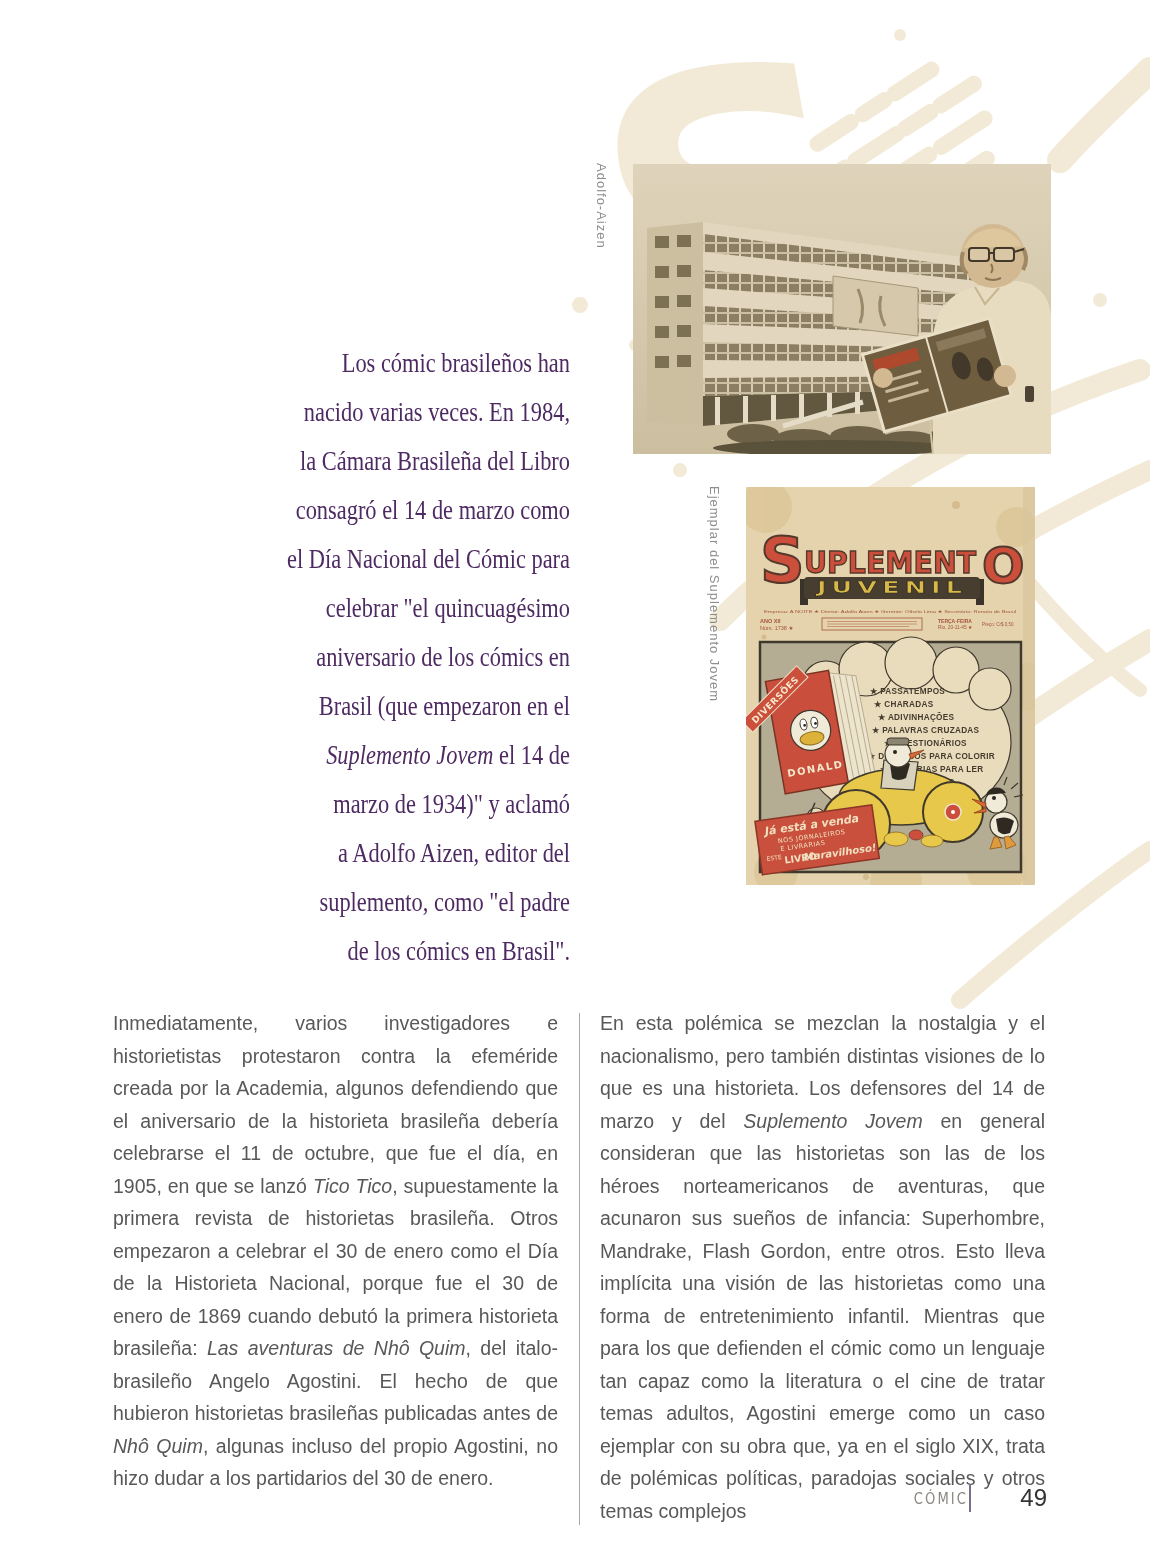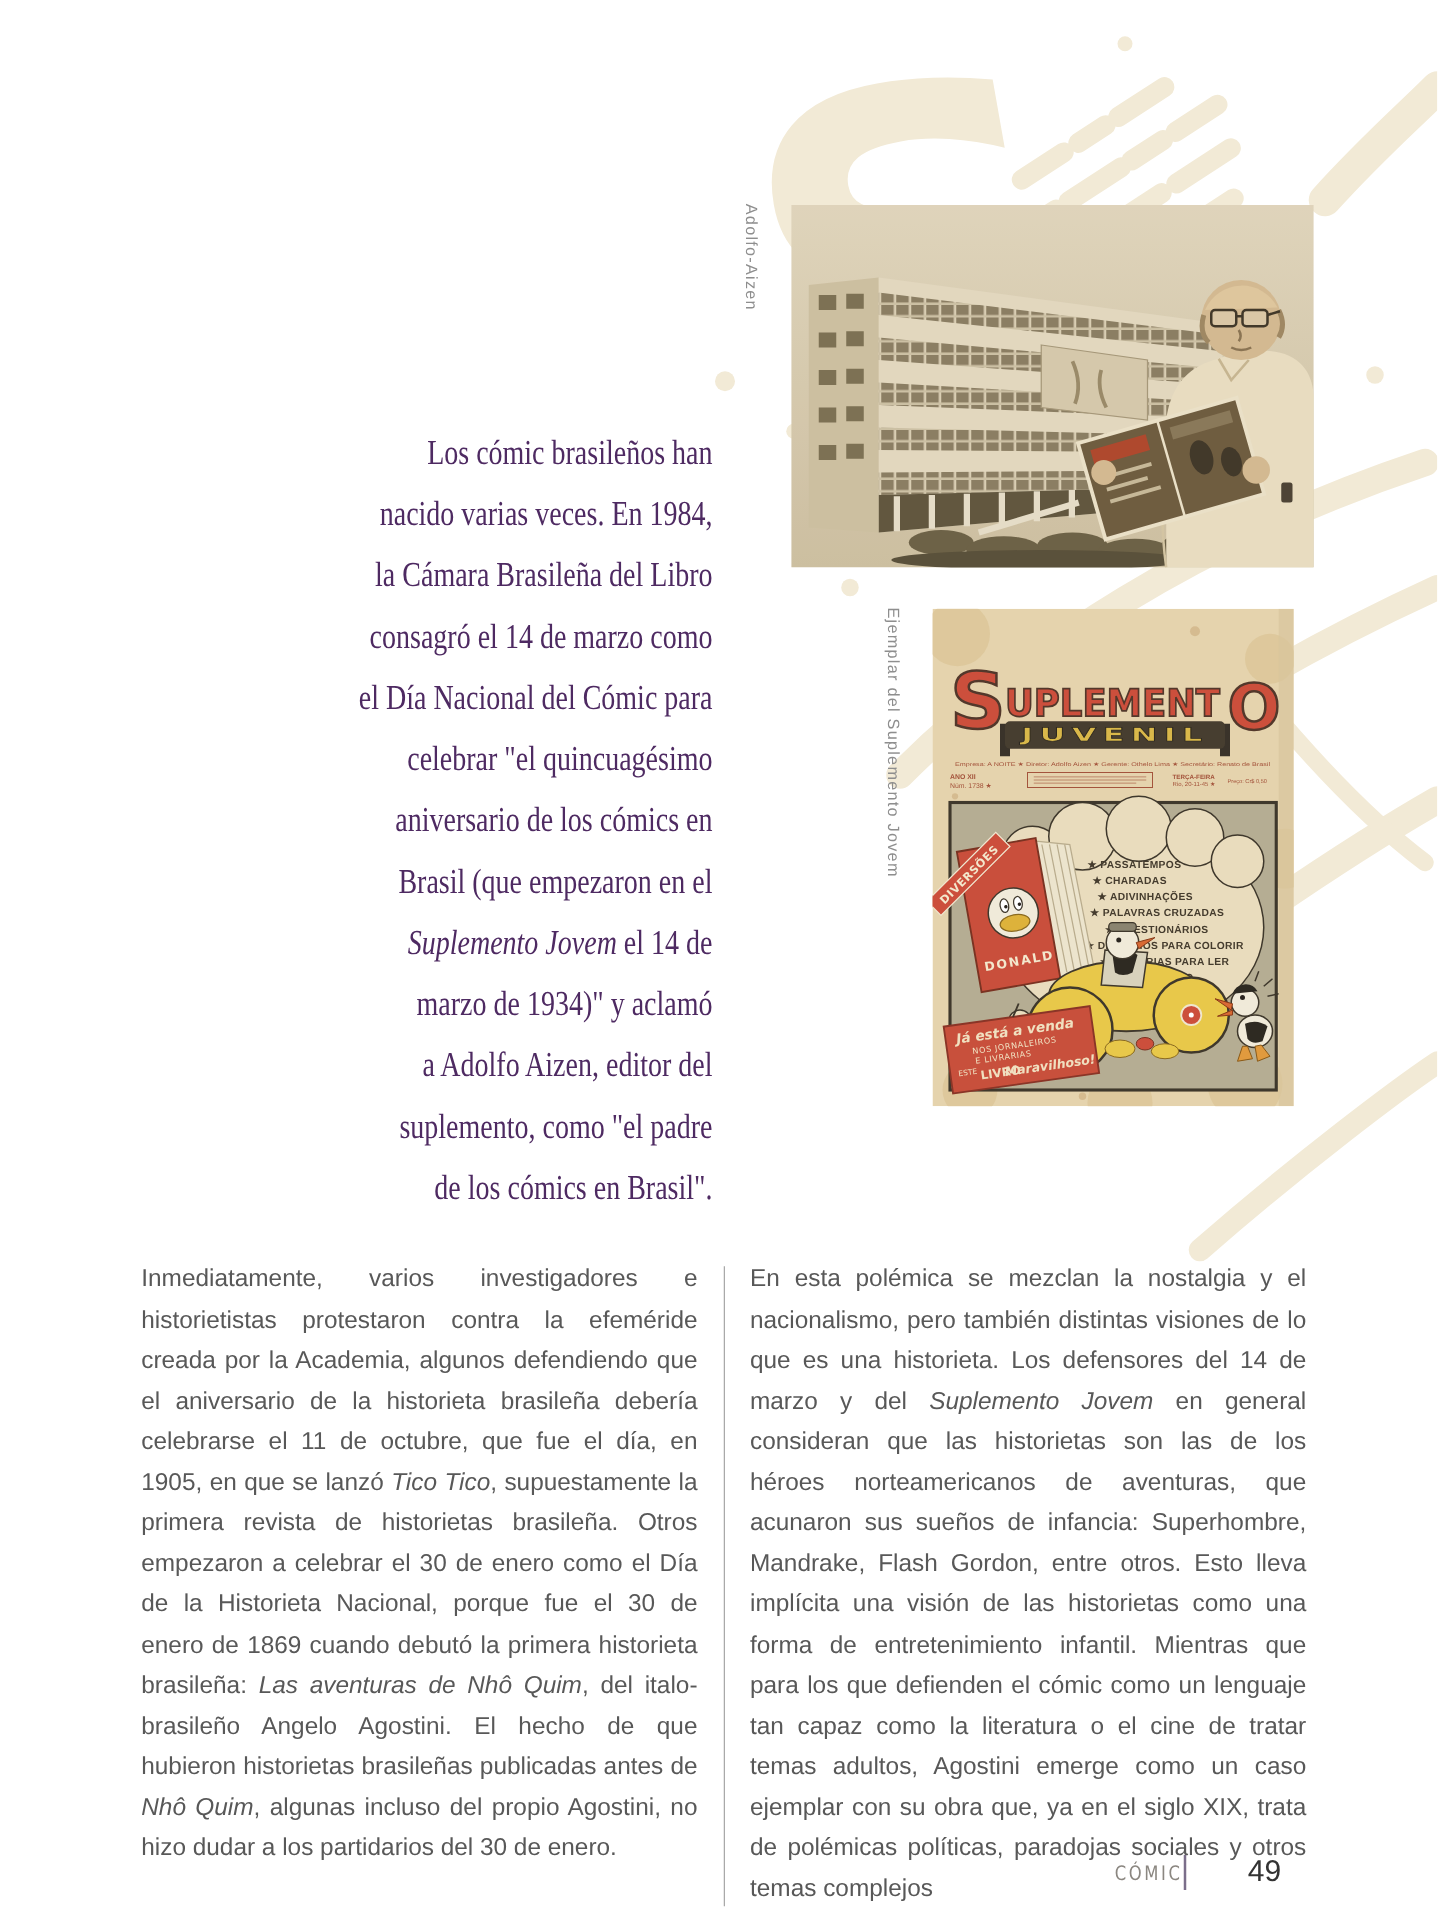--- a/index.html
+++ b/index.html
@@ -24,21 +24,21 @@
 
   
   .columns{position:absolute;left:113px;top:1007px;width:932px;display:flex;
            justify-content:space-between;align-items:stretch;}
   .col{width:445px;}
   .col p{margin:0;font-size:19.5px;line-height:32.5px;color:#585858;text-align:justify;}
   .col p i{font-style:italic;}
   .col-divider{width:1px;background:#a9a9a9;margin-top:6px;margin-bottom:2px;}
 
   
-  .footer{position:absolute;right:125px;top:1484px;display:flex;align-items:center;gap:1px;justify-content:center;}
+  .footer{position:absolute;right:103px;top:1484px;display:flex;align-items:center;gap:1px;justify-content:center;}
   .footer .section{font-size:16px;letter-spacing:2.5px;color:#8b8781;
         font-family:"DejaVu Sans",sans-serif;transform:scaleX(.82);transform-origin:100% 50%;}
   .footer .bar{width:2px;height:28px;background:#7b6e8a;}
   .footer .pagenum{font-size:24px;color:#333333;margin-left:48px;}
 </style>
 </head>
 <body>
 
 <div class="page">
 

